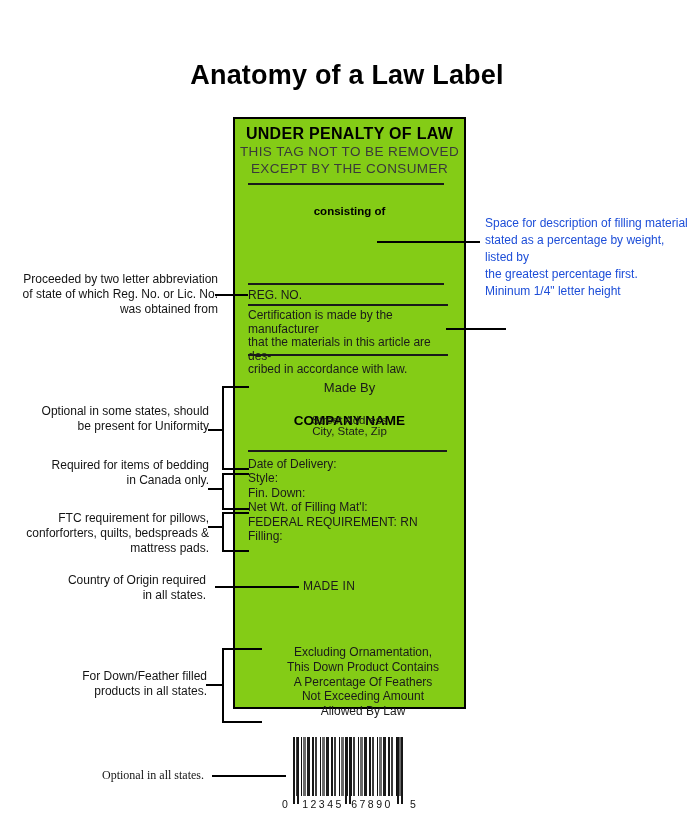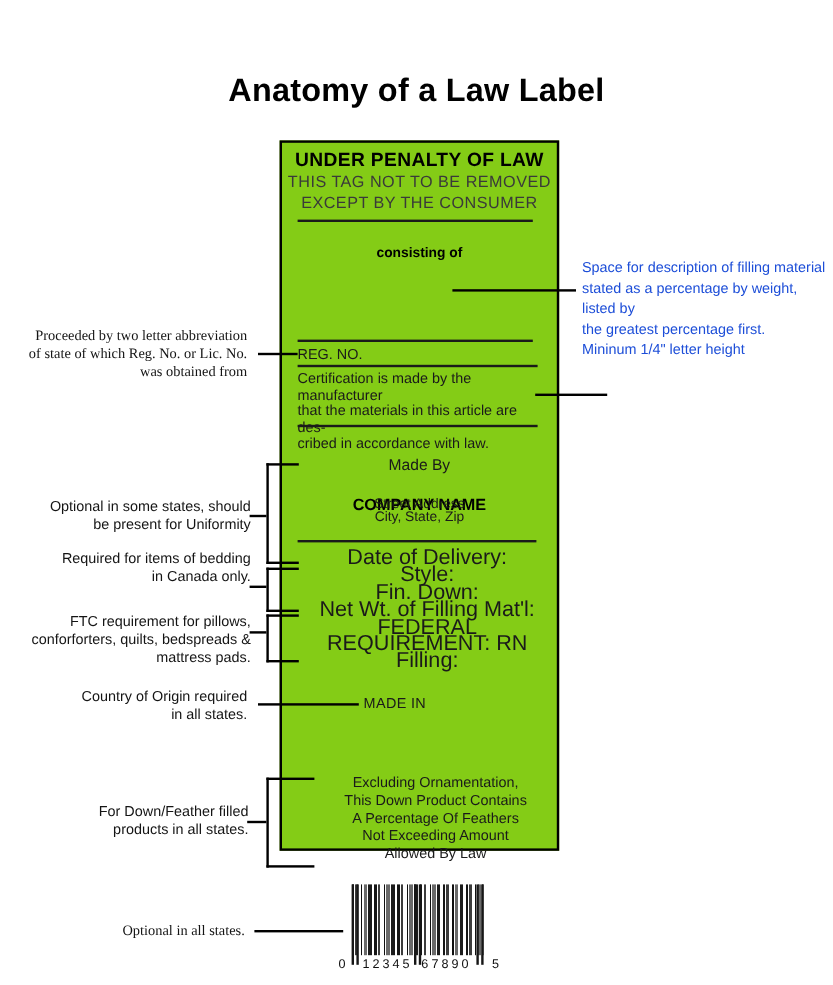--- a/index.html
+++ b/index.html
@@ -27,21 +27,21 @@
   .penalty2{top:25px;font-size:13.5px;letter-spacing:.4px;color:#3a3a3a;}
   .penalty3{top:42px;font-size:13.5px;letter-spacing:.4px;color:#3a3a3a;}
   .anm{top:69px;font-size:14px;font-weight:bold;letter-spacing:.2px;color:#000;}
   .consisting{top:86px;font-size:11.5px;font-weight:bold;color:#000;}
   .regno{top:169px;left:13px;font-size:12px;color:#1a1a1a;}
   .cert{top:190px;left:13px;width:202px;font-size:12px;line-height:13.5px;white-space:pre-line;color:#1a1a1a;}
   .madeby{top:261px;font-size:13px;color:#1a1a1a;}
   .company{top:294px;font-size:13.5px;font-weight:bold;color:#000;}
   .street{top:296px;font-size:11.5px;line-height:11px;color:#1a1a1a;}
   .citystate{top:307px;font-size:11.5px;line-height:11px;color:#1a1a1a;}
-  .fields{top:338px;left:13px;font-size:18px;line-height:14.4px;color:#1a1a1a;text-align:center;}
+  .fields{top:338px;left:13px;font-size:12px;line-height:14.4px;color:#1a1a1a;}
   .madein{top:460px;left:68px;font-size:12px;letter-spacing:.3px;color:#1a1a1a;}
   .downstmt{top:526px;font-size:12px;line-height:14.8px;white-space:pre-line;color:#1a1a1a;padding-left:27px;}
 
   .barcode{position:absolute;left:58px;top:618px;width:110px;height:80px;}
   .bars{
     position:absolute;left:0;top:0;width:110px;height:59px;
     background:repeating-linear-gradient(90deg,
       #161616 0 2px,#fff 2px 3px,#3c3c3c 3px 5px,#fff 5px 8px,
       #101010 8px 9px,#fff 9px 10px,#6a6a6a 10px 13px,#fff 13px 14px,
       #1c1c1c 14px 17px,#fff 17px 19px);
@@ -134,24 +134,24 @@
 
   <div class="hline" style="left:215px;top:554px;width:84px;"></div>
 
   <div class="vline" style="left:222px;top:616px;height:75px;"></div>
   <div class="hline" style="left:222px;top:616px;width:40px;"></div>
   <div class="hline" style="left:222px;top:689px;width:40px;"></div>
   <div class="hline" style="left:206px;top:652px;width:16px;"></div>
 
   <div class="hline" style="left:212px;top:743px;width:74px;"></div>
 
-  <div class="ann-l" style="right:488px;top:240px;font-family:Liberation Serif, serif;">Proceeded by two letter abbreviation
+  <div class="ann-l" style="right:476px;top:240px;">Proceeded by two letter abbreviation
 of state of which Reg. No. or Lic. No.
 was obtained from</div>
-  <div class="ann-l" style="right:485px;top:383px;">Optional in some states, should
+  <div class="ann-l" style="right:485px;top:372px;">Optional in some states, should
 be present for Uniformity</div>
   <div class="ann-l" style="right:485px;top:426px;">Required for items of bedding
 in Canada only.</div>
   <div class="ann-l" style="right:485px;top:479px;">FTC requirement for pillows,
 conforforters, quilts, bedspreads &amp;
 mattress pads.</div>
   <div class="ann-l" style="right:488px;top:541px;">Country of Origin required
 in all states.</div>
   <div class="ann-l" style="right:487px;top:637px;">For Down/Feather filled
 products in all states.</div>

